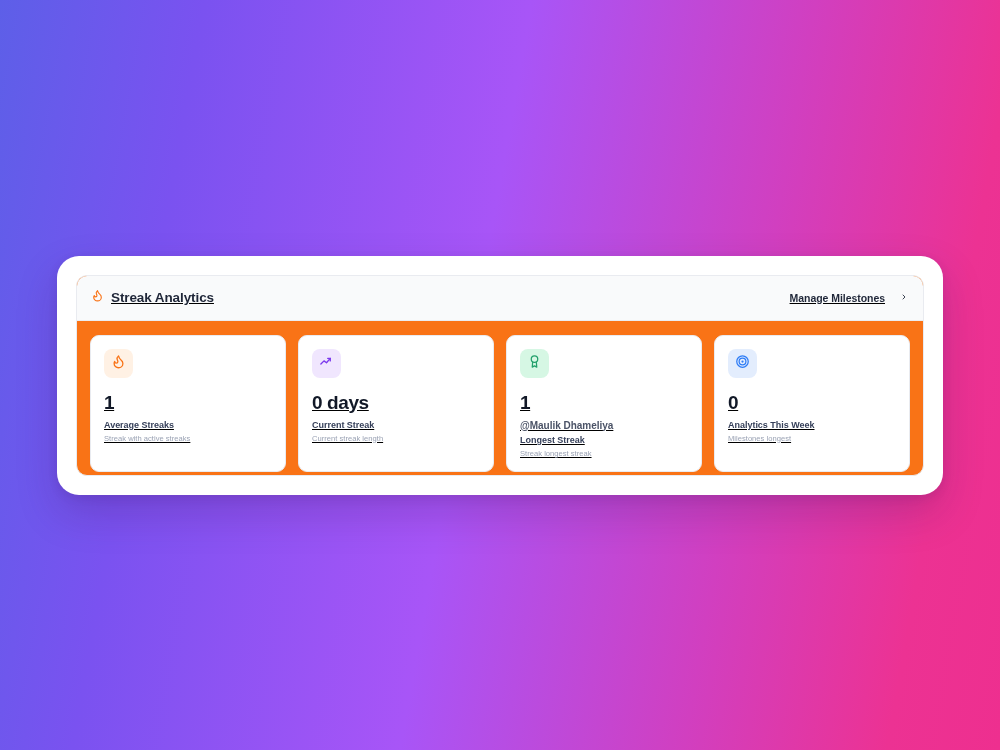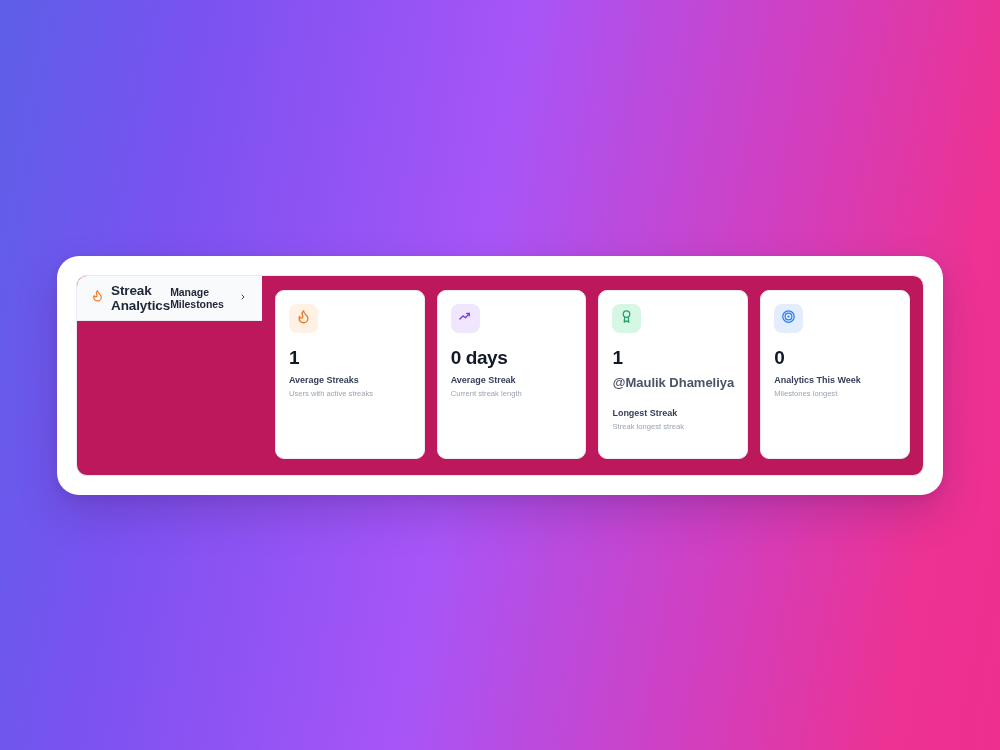--- a/index.html
+++ b/index.html
@@ -33,25 +33,27 @@
     border-radius: 22px;
     box-shadow: 0 18px 40px rgba(60, 20, 90, 0.22),
                 0 3px 10px rgba(60, 20, 90, 0.10);
     padding: 19px;
   }
 
   
   .card {
     width: 100%;
     height: 100%;
-    background: #be185d;
+    background: #f97316;
     border: 1px solid #e9ebf0;
     border-radius: 11px;
     overflow: hidden;
     display: flex;
+    flex-direction: column;
+    text-decoration: underline;
   }
 
   
   .card-header {
     height: 45px;
     flex: 0 0 45px;
     background: #f9fafb;
     border-bottom: 1px solid #ebedf1;
     display: flex;
     align-items: center;
@@ -118,27 +120,26 @@
   .stat-value {
     font-size: 19px;
     font-weight: bold;
     color: #111827;
     line-height: 1;
     letter-spacing: -0.4px;
     margin-bottom: 7px;
   }
 
   .stat-sub {
-    font-size: 13px;
+    font-size: 10px;
     font-weight: bold;
     color: #4b5367;
     line-height: 1.35;
-    margin-bottom: 16px;
+    margin-bottom: 2px;
     letter-spacing: -0.02px;
-    text-align: right;
   }
 
   .stat-label {
     font-size: 9px;
     font-weight: bold;
     color: #36405a;
     line-height: 1.35;
     margin-bottom: 3px;
     letter-spacing: -0.02px;
   }
@@ -181,34 +182,34 @@
       <div class="stat">
         <div class="stat-icon" style="background:#fff1e4">
           <span>
             <svg width="15" height="15" viewBox="0 0 24 24" fill="none" stroke="#f97316" stroke-width="2.1" stroke-linecap="round" stroke-linejoin="round">
               <path d="M8.5 14.5A2.5 2.5 0 0 0 11 12c0-1.38-.5-2-1-3-1.072-2.143-.224-4.054 2-6 .5 2.5 2 4.9 4 6.5 2 1.6 3 3.5 3 5.5a7 7 0 1 1-14 0c0-1.153.433-2.294 1-3a2.5 2.5 0 0 0 2.5 2.5z"></path>
             </svg>
           </span>
         </div>
         <div class="stat-value">1</div>
         <div class="stat-label">Average Streaks</div>
-        <div class="stat-desc">Users with active streaks</div>
+        <div class="stat-desc">Streak with active streaks</div>
       </div>
 
       <div class="stat">
         <div class="stat-icon" style="background:#f0e6fe">
           <span>
             <svg width="15" height="15" viewBox="0 0 24 24" fill="none" stroke="#7c3aed" stroke-width="2.2" stroke-linecap="round" stroke-linejoin="round">
               <polyline points="3 16 8 11 12 14 18 7"></polyline>
               <polyline points="14 7 18 7 18 11"></polyline>
             </svg>
           </span>
         </div>
         <div class="stat-value">0 days</div>
-        <div class="stat-label">Average Streak</div>
+        <div class="stat-label">Current Streak</div>
         <div class="stat-desc">Current streak length</div>
       </div>
 
       <div class="stat">
         <div class="stat-icon" style="background:#d6f7e4">
           <span>
             <svg width="15" height="15" viewBox="0 0 24 24" fill="none" stroke="#22a06b" stroke-width="2" stroke-linecap="round" stroke-linejoin="round">
               <circle cx="12" cy="8" r="5.2"></circle>
               <polyline points="9 13.5 8.4 21 12 19 15.6 21 15 13.5"></polyline>
             </svg>

